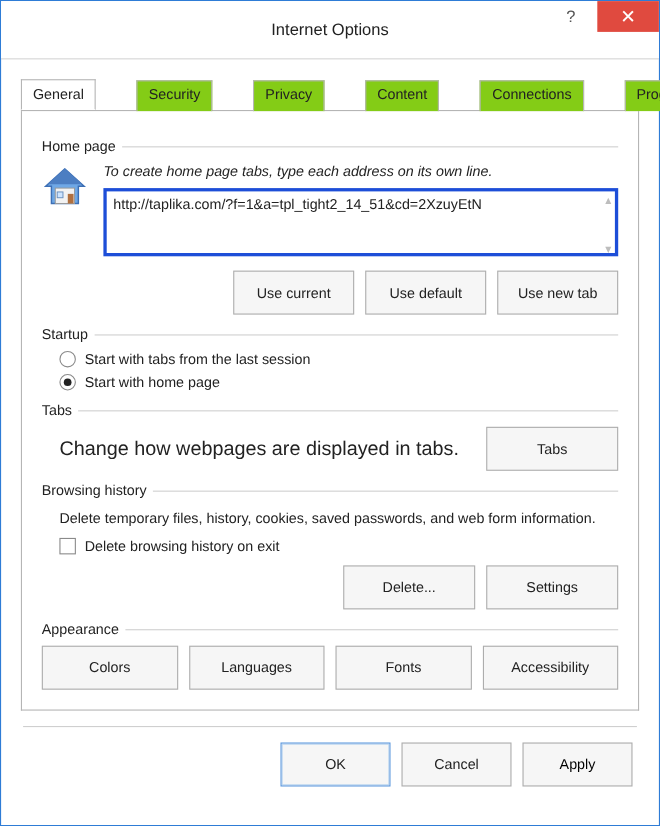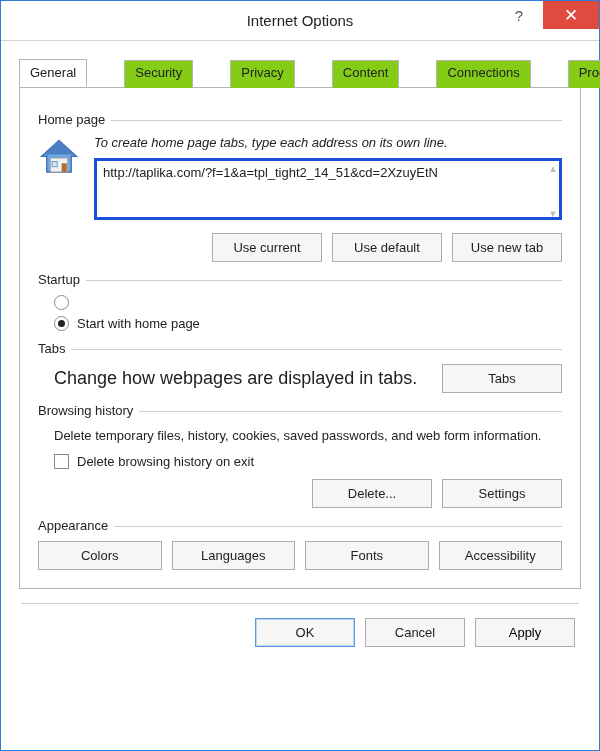--- a/index.html
+++ b/index.html
@@ -1,18 +1,18 @@
 <!DOCTYPE html>
 <html><head>
 <meta charset="utf-8">
 <style>
   * { box-sizing: border-box; font-family: "Segoe UI", Tahoma, sans-serif; }
   body { margin: 0; padding: 0; background: #fff; width: 600px; height: 751px; overflow: hidden; }
   .window { width: 600px; height: 751px; border: 1px solid #2e7cd6; background: #fff; position: relative; }
-  .titlebar { height: 40px; background: linear-gradient(#fff,#fff); border-bottom: 1px solid #d4d4d4; display: flex; align-items: center; position: relative; }
+  .titlebar { height: 53px; background: linear-gradient(#fff,#fff); border-bottom: 1px solid #d4d4d4; display: flex; align-items: center; position: relative; }
   .title { flex: 1; text-align: center; font-size: 15px; color: #222; }
   .title-controls { position: absolute; right: 0; top: 0; display: flex; height: 28px; }
   .tc { width: 48px; height: 28px; display: flex; align-items: center; justify-content: center; font-size: 15px; }
   .tc.help { color: #555; }
   .tc.close { background: #e04a3f; color: #fff; width: 56px; font-size: 17px; }
   .content { padding: 12px 18px 0 18px; }
   .tabs { display: flex; border-bottom: 1px solid #b5b5b5; position: relative; margin-top: 6px; gap: 38px; }
   .tab { padding: 4px 10px 5px 10px; font-size: 13px; border: 1px solid #b5b5b5; border-bottom: none; background: #84cc16; margin-right: -1px; position: relative; top: 1px; color: #222; cursor: pointer; }
   .tab.active { background: #fff; border-bottom: 1px solid #fff; top: 0; padding-top: 5px; padding-bottom: 6px; }
   .panel { border: 1px solid #b5b5b5; border-top: none; padding: 14px 18px 18px 18px; font-size: 13px; color: #222; }
@@ -22,21 +22,21 @@
   .homepage-row { display: flex; gap: 14px; align-items: flex-start; margin-bottom: 10px; }
   .house-icon { width: 42px; height: 42px; flex-shrink: 0; margin-top: 2px; }
   .hp-col { flex: 1; }
   .hp-desc { font-size: 13px; color: #222; margin-bottom: 8px; font-style: italic; }
   .hp-text { width: 100%; height: 62px; border: 3px solid #1d4ed8; padding: 4px 18px 4px 6px; font-size: 13px; resize: none; background: #fff; color: #222; position: relative; }
   .hp-text-wrap { position: relative; }
   .sb-arrow { position: absolute; right: 2px; width: 14px; height: 14px; color: #bdbdbd; font-size: 11px; display: flex; align-items: center; justify-content: center; cursor: pointer; }
   .sb-up { top: 3px; }
   .sb-down { bottom: 3px; }
   .btn-row { display: flex; gap: 10px; justify-content: flex-end; margin: 10px 0 4px 0; }
-  .btn { min-width: 110px; height: 29px; border: 1px solid #adadad; background: #f6f6f6; font-size: 13px; color: #222; padding: 0 10px; cursor: pointer; }
+  .btn { min-width: 110px; height: 40px; border: 1px solid #adadad; background: #f6f6f6; font-size: 13px; color: #222; padding: 0 10px; cursor: pointer; }
   .btn:disabled { color: #000000; cursor: default; background: #f6f6f6; }
   .radio-row, .check-row { display: flex; align-items: center; gap: 8px; margin: 6px 0 6px 16px; font-size: 13px; }
   .radio, .checkbox { width: 15px; height: 15px; border: 1px solid #8a8a8a; display: inline-flex; align-items: center; justify-content: center; cursor: pointer; background: #fff; }
   .radio { border-radius: 50%; }
   .radio.checked::after { content: ""; width: 7px; height: 7px; background: #222; border-radius: 50%; }
   .section-text { font-size: 13px; color: #222; margin: 6px 0 8px 16px; line-height: 1.5; }
   .tabs-row { display: flex; align-items: center; margin: 4px 0 10px 0; }
   .tabs-row .txt { flex: 1; margin-left: 16px; font-size: 18px; }
   .four-btn-row { display: flex; gap: 10px; margin-top: 8px; }
   .four-btn-row .btn { flex: 1; min-width: 0; }
@@ -96,20 +96,21 @@
         <button class="btn">Use default</button>
         <button class="btn">Use new tab</button>
       </div>
 
       <div class="divider-with-label">
         <span class="lbl">Startup</span>
         <span class="line"></span>
       </div>
       <div class="radio-row">
         <span class="radio"></span>
+        <span>Start with tabs from the last session</span>
       </div>
       <div class="radio-row">
         <span class="radio checked"></span>
         <span>Start with home page</span>
       </div>
 
       <div class="divider-with-label">
         <span class="lbl">Tabs</span>
         <span class="line"></span>
       </div>

